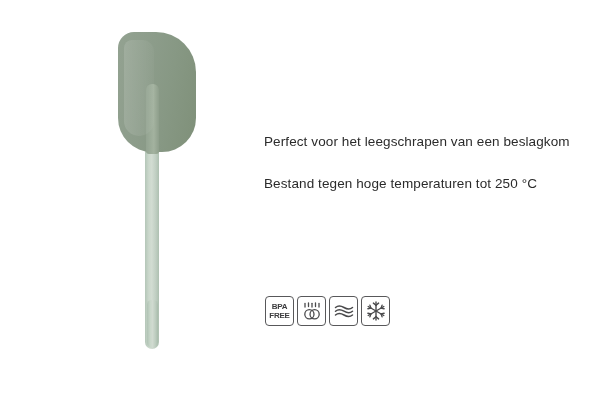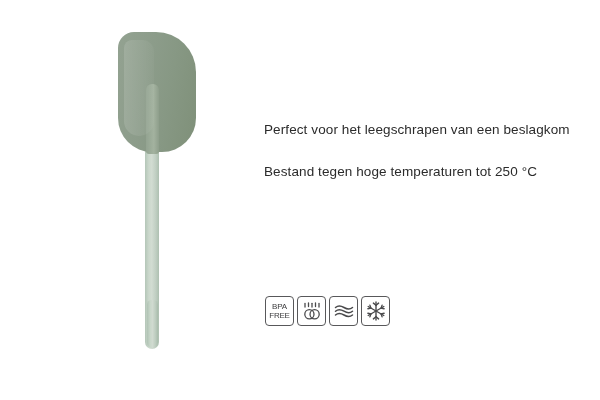--- a/index.html
+++ b/index.html
@@ -108,21 +108,21 @@
                 #9dad9a 40%,
                 #a3b29f 60%,
                 #8e9e8b 100%);
     border-radius: 6px 6px 3px 3px;
   }
 
   
   .features {
     position: absolute;
     left: 264px;
-    top: 120px;
+    top: 132px;
     width: 312px;
   }
   .feature-line {
     color: #2b2b2b;
     font-size: 13.5px;
     line-height: 20px;
     letter-spacing: 0.1px;
     margin: 0 0 22px 0;
   }
   .feature-line:last-child {
@@ -143,21 +143,21 @@
     border: 1.6px solid #58585a;
     border-radius: 4px;
     box-sizing: border-box;
     display: flex;
     align-items: center;
     justify-content: center;
     background: #ffffff;
   }
   .badge-bpa-text {
     font-family: "Liberation Sans", sans-serif;
-    font-weight: normal;
+    font-weight: bold;
     font-size: 8px;
     line-height: 9px;
     color: #3c3c3e;
     text-align: center;
     letter-spacing: -0.2px;
   }
   .badge svg {
     display: block;
   }
 </style>

